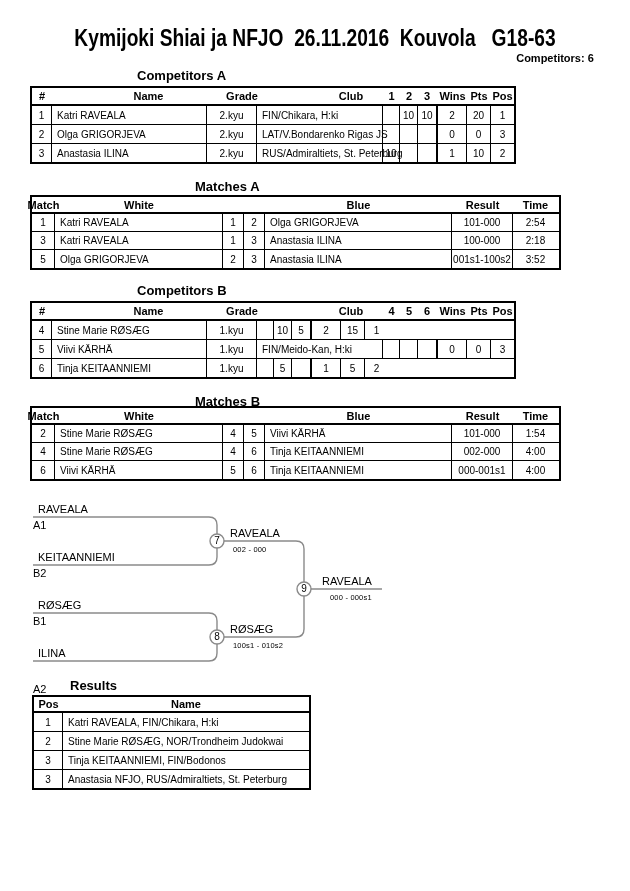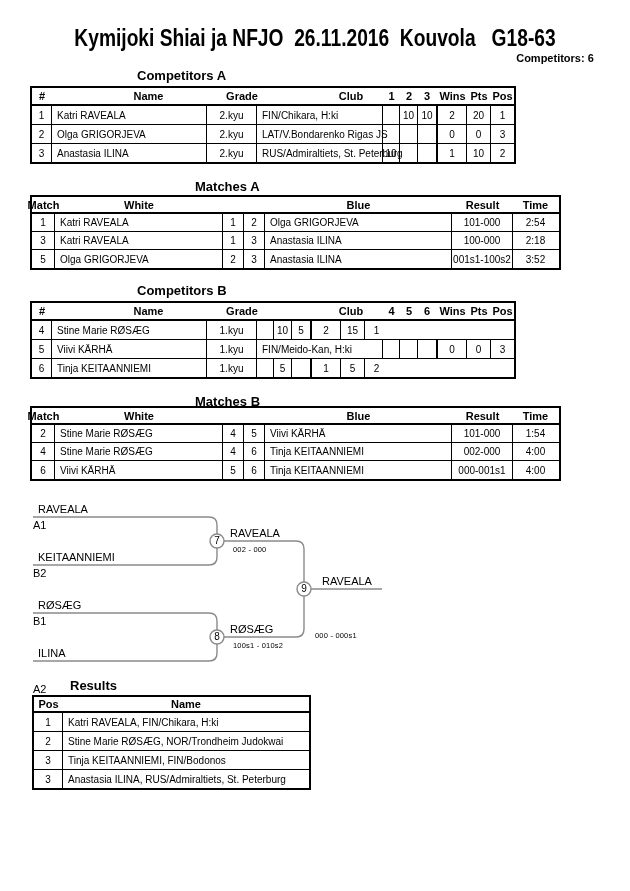--- a/index.html
+++ b/index.html
@@ -341,21 +341,21 @@
   <div class="bk-node" style="left:210px;top:40px;">7</div>
   <div class="bk-name" style="left:230px;top:32px;">RAVEALA</div>
   <div class="bk-score" style="left:233px;top:50px;">002 - 000</div>
 
   <div class="bk-node" style="left:210px;top:136px;">8</div>
   <div class="bk-name" style="left:230px;top:128px;">RØSÆG</div>
   <div class="bk-score" style="left:233px;top:146px;">100s1 - 010s2</div>
 
   <div class="bk-node" style="left:297px;top:88px;">9</div>
   <div class="bk-name" style="left:322px;top:80px;">RAVEALA</div>
-  <div class="bk-score" style="left:315px;top:98px;margin-top:38px;">000 - 000s1</div>
+  <div class="bk-score" style="left:330px;top:98px;">000 - 000s1</div>
 </div>
 
 <div class="abs sechead" style="left:70px;top:678px;">Results</div>
 <div class="tbl res">
   <div class="thead">
     <div class="th col-rpos">
         <span>Pos</span>
       </div>
     <div class="th col-rname">
         <span>Name</span>
@@ -368,15 +368,15 @@
   <div class="row">
     <div class="c col-rpos">2</div>
     <div class="c col-rname left">Stine Marie RØSÆG, NOR/Trondheim Judokwai</div>
   </div>
   <div class="row">
     <div class="c col-rpos">3</div>
     <div class="c col-rname left">Tinja KEITAANNIEMI, FIN/Bodonos</div>
   </div>
   <div class="row">
     <div class="c col-rpos">3</div>
-    <div class="c col-rname left">Anastasia ILINA, RUS/Admiraltiets, St. Peterburg</div>
+    <div class="c col-rname left">Anastasia NFJO, RUS/Admiraltiets, St. Peterburg</div>
   </div>
 </div>
 
 </body></html>

